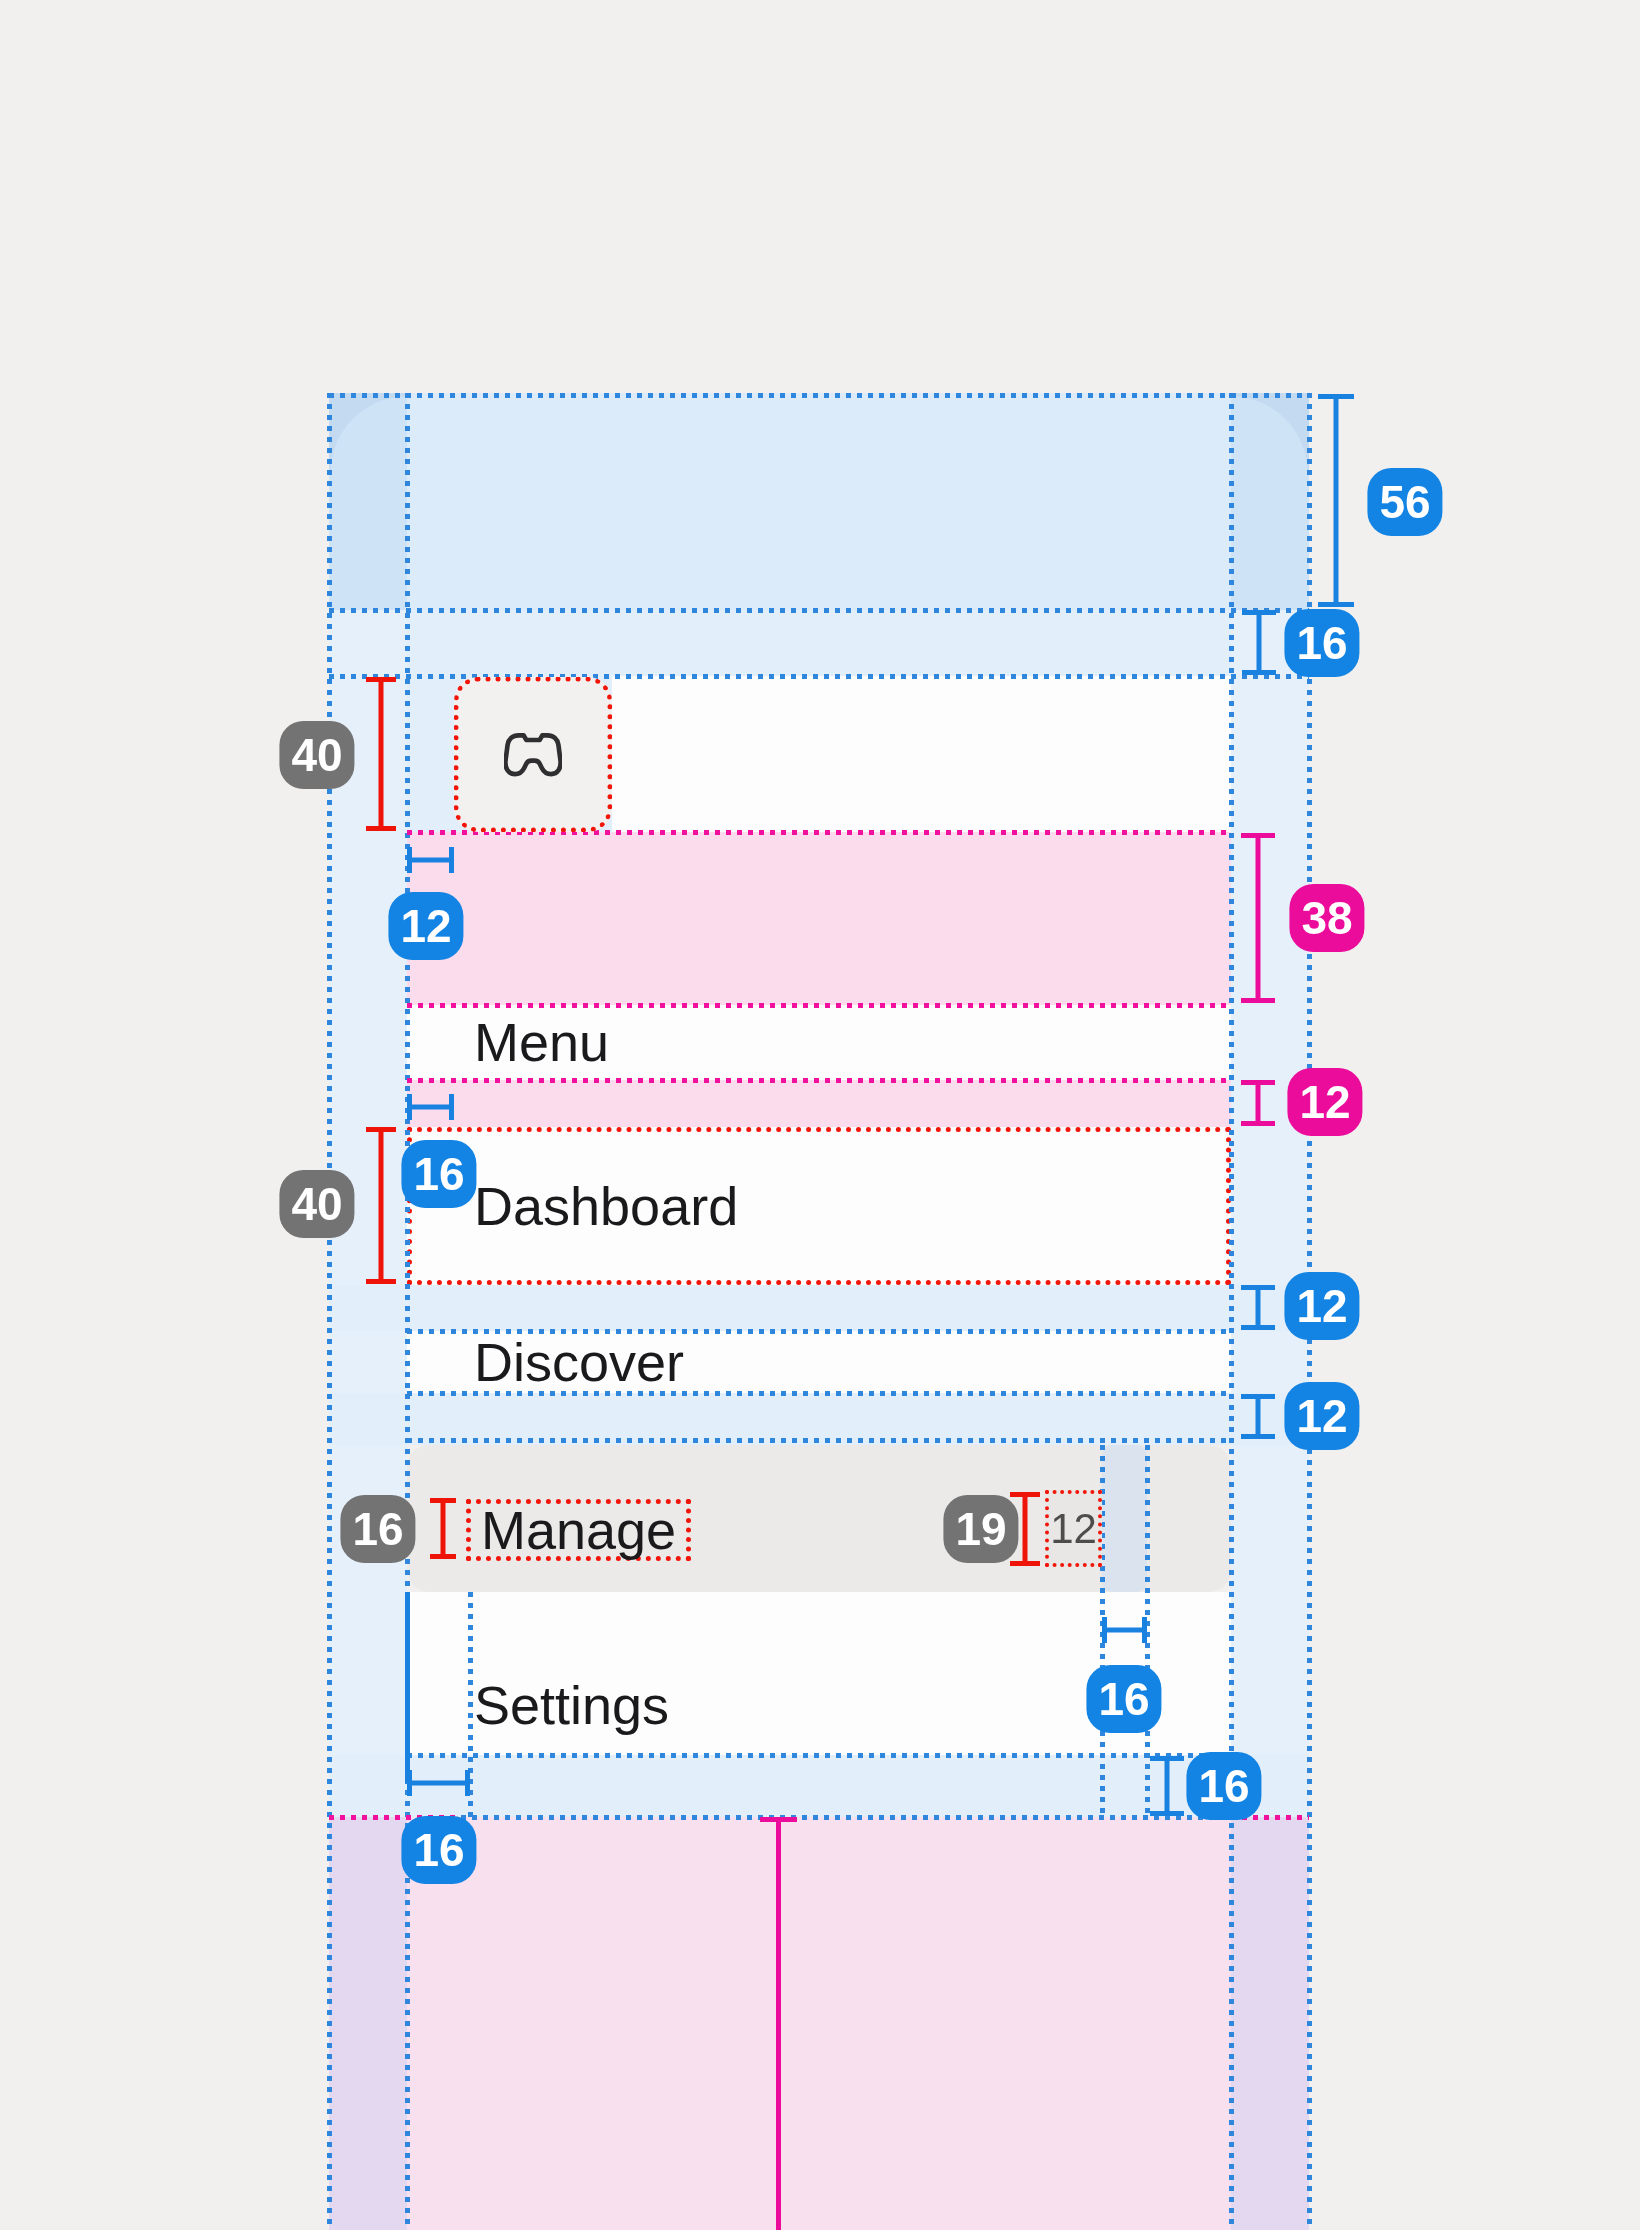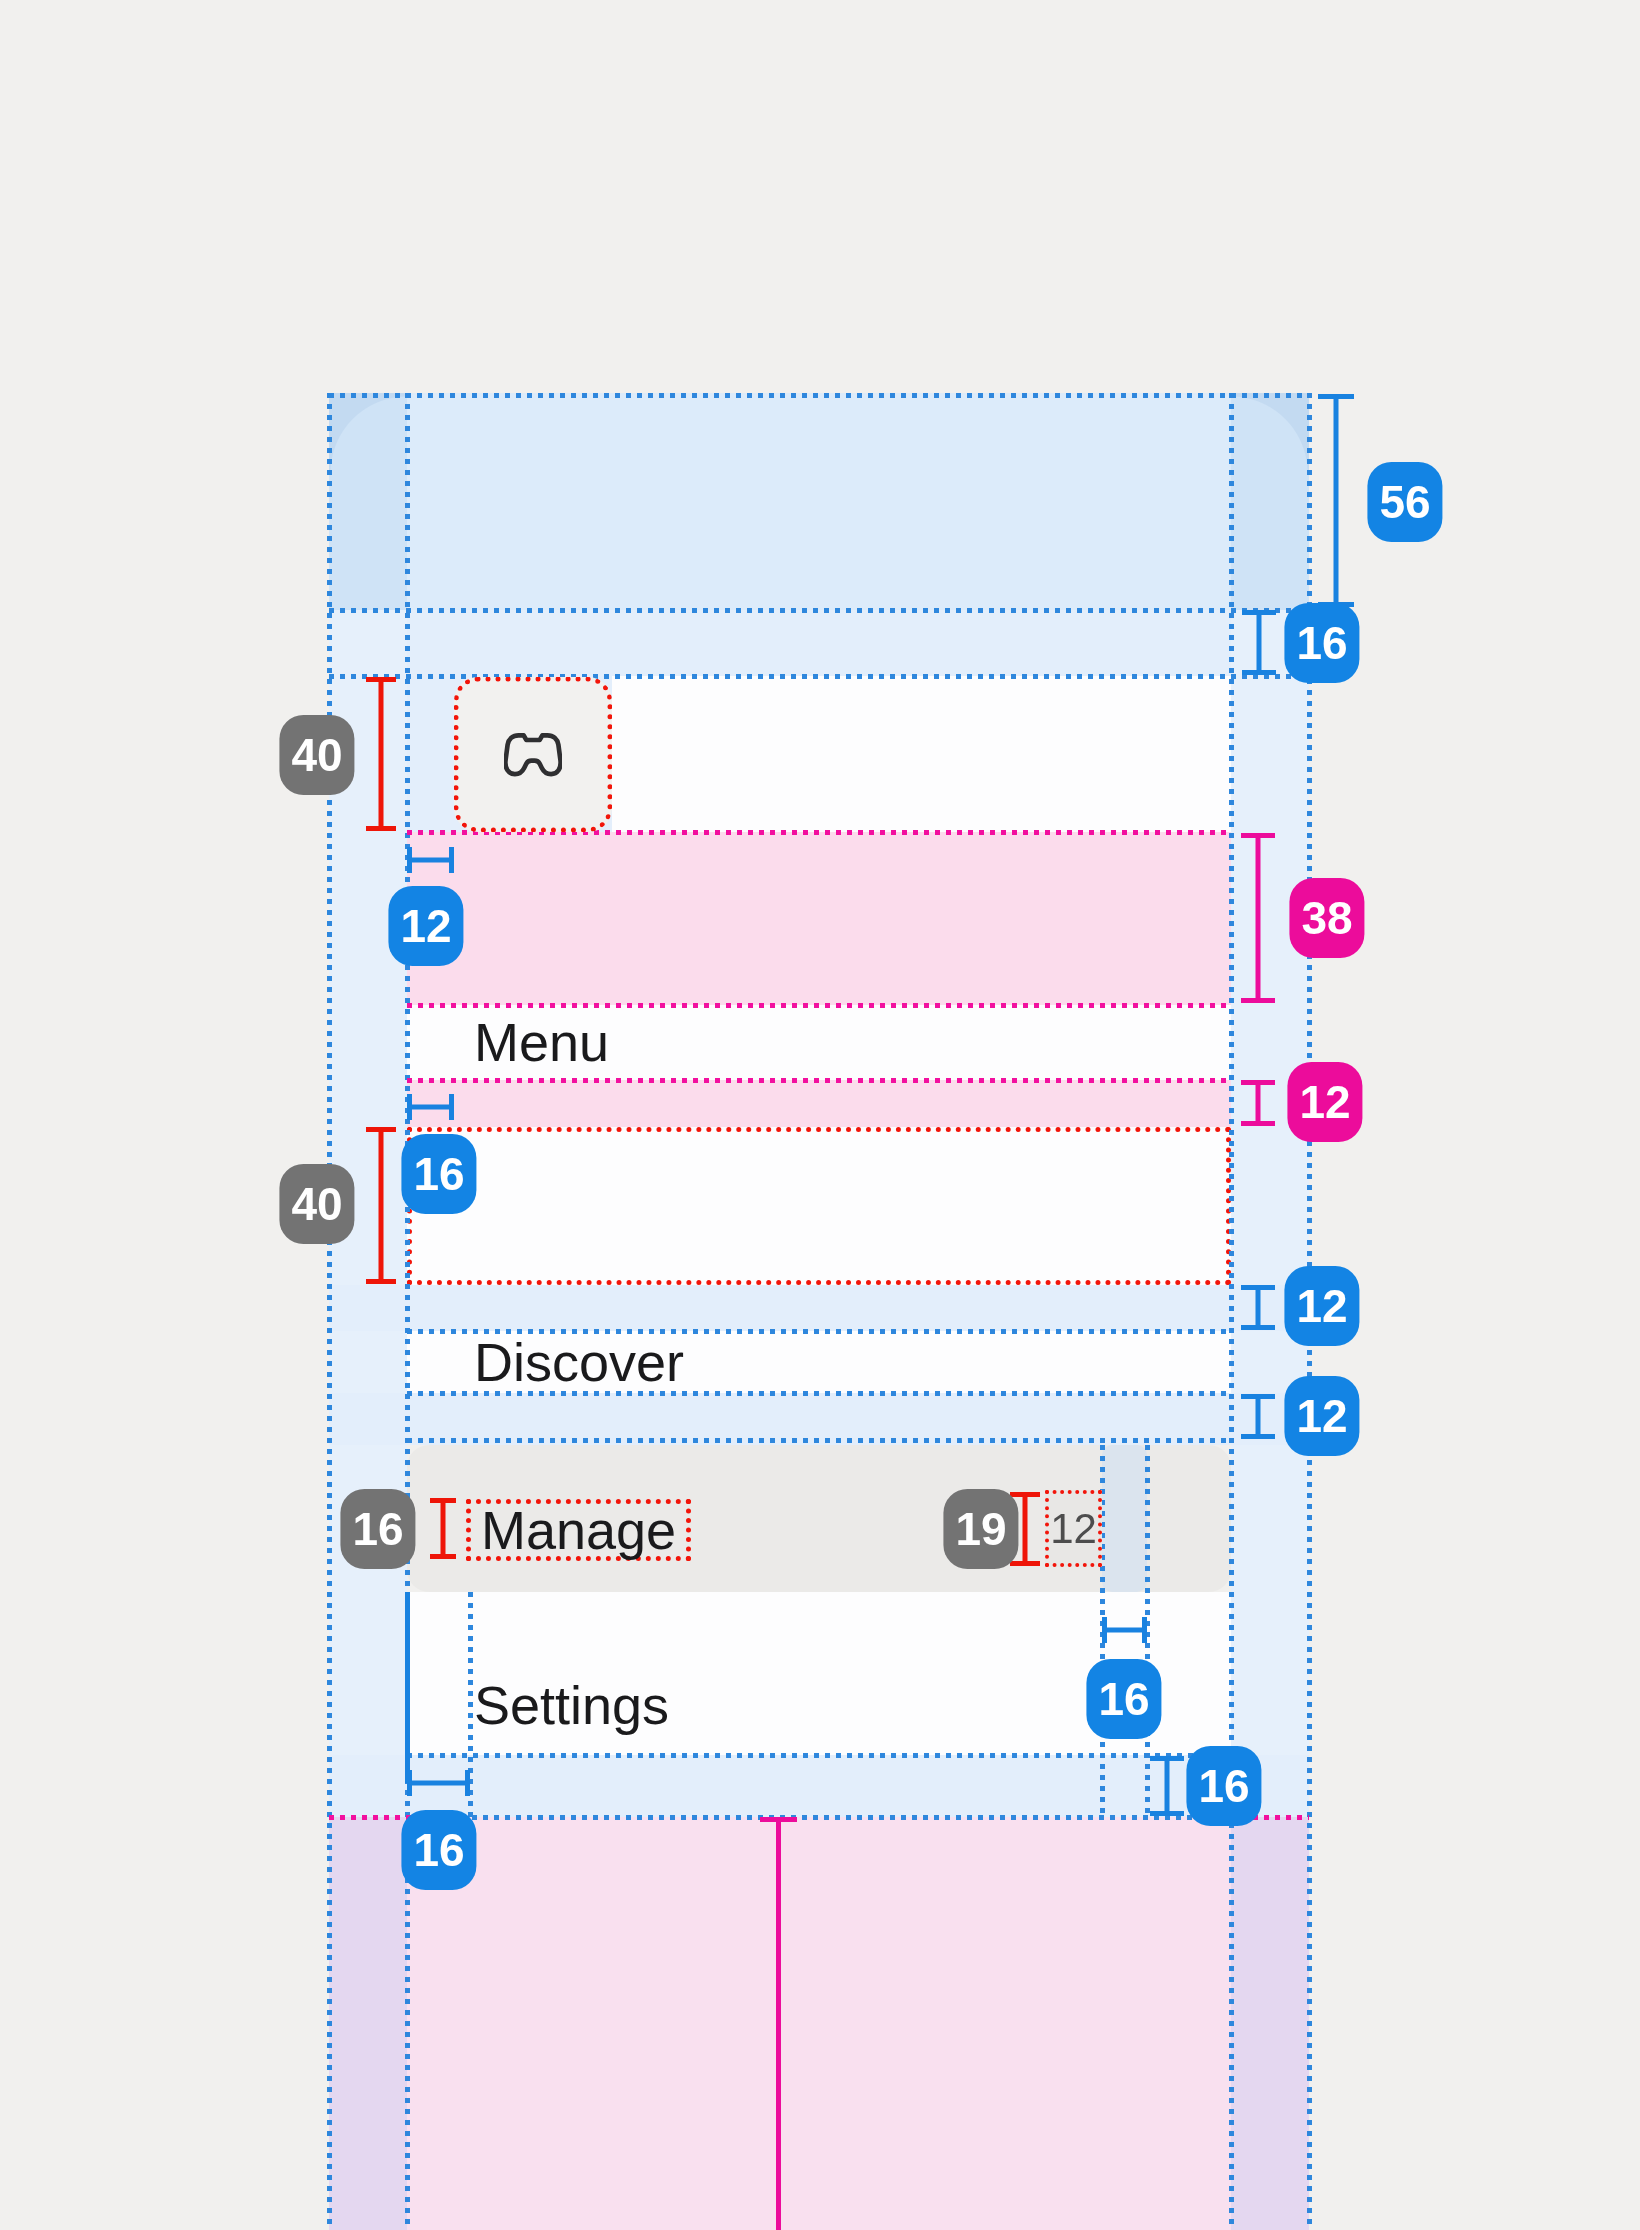--- a/index.html
+++ b/index.html
@@ -14,21 +14,21 @@
   .vbar{position:absolute;}
   .vbar .ln{position:absolute;left:50%;transform:translateX(-50%);width:5px;top:0;bottom:0;}
   .vbar .cp{position:absolute;left:0;right:0;height:5px;}
   .hbar{position:absolute;}
   .hbar .ln{position:absolute;top:50%;transform:translateY(-50%);height:5px;left:0;right:0;}
   .hbar .cp{position:absolute;top:0;bottom:0;width:5px;}
   .cblue .ln,.cblue .cp{background:#1982e0;}
   .cred .ln,.cred .cp{background:#ee1508;}
   .cpink .ln,.cpink .cp{background:#ec0c9b;}
   
-  .badge{position:absolute;transform:translate(-50%,-50%);min-width:74px;height:80px;
+  .badge{position:absolute;transform:translate(-50%,-50%);min-width:74px;height:68px;
          border-radius:24px;display:flex;align-items:center;justify-content:center;
          padding:0 12px;box-sizing:border-box;color:#fff;
          font-size:46px;font-weight:700;letter-spacing:0;}
   .bg-blue{background:#1384e4;} .bg-red{background:#737373;} .bg-pink{background:#ec0c9b;}
   
   .mlabel{position:absolute;font-size:54px;font-weight:500;color:#1a1a1c;line-height:60px;white-space:nowrap;}
   .corner{position:absolute;width:78px;height:80px;}
 </style>
 </head>
 <body>
@@ -86,20 +86,21 @@
 
   <div class="abs" style="left:454px;top:677px;width:158px;height:155px;background:#f2f1ef;border:5px dotted #f2150a;border-radius:24px;box-sizing:border-box;display:flex;align-items:center;justify-content:center;">
     <span style="display:flex;">
       <svg width="58" height="46" viewBox="0 0 56 44" fill="none">
         <path d="M14 3 H19 L21.5 7.5 H34.5 L37 3 H42 C47.5 3 51.5 6.5 52.5 12 L54.5 27 C55.5 35 51.5 40.5 45.5 40.5 C41.5 40.5 38.5 38.5 36.5 34.5 L34.5 30.5 C33.5 28.5 31.5 27.5 29.5 27.5 H26.5 C24.5 27.5 22.5 28.5 21.5 30.5 L19.5 34.5 C17.5 38.5 14.5 40.5 10.5 40.5 C4.5 40.5 0.5 35 1.5 27 L3.5 12 C4.5 6.5 8.5 3 14 3 Z" stroke="#2f2f31" stroke-width="4.5" stroke-linejoin="round" stroke-linecap="round"></path>
       </svg>
     </span>
   </div>
 
   <div class="mlabel" style="left:474px;top:1012px;">Menu</div>
+  <div class="mlabel" style="left:474px;top:1176px;">Dashboard</div>
   <div class="mlabel" style="left:474px;top:1332px;">Discover</div>
   <div class="abs" style="left:466px;top:1499px;height:62px;border:5px dotted #f2150a;box-sizing:border-box;display:inline-flex;align-items:center;padding:0 10px;">
     <span class="mlabel" style="position:static;">Manage</span>
   </div>
   <div class="mlabel" style="left:474px;top:1643px;margin-top:32px;">Settings</div>
 
   <div class="abs" style="left:1045px;top:1490px;width:57px;height:77px;background:#e8e7e5;border:4px dotted #f2150a;box-sizing:border-box;display:flex;align-items:center;justify-content:center;">
     <span style="font-size:42px;color:#4d4d4d;">12</span>
   </div>
 

